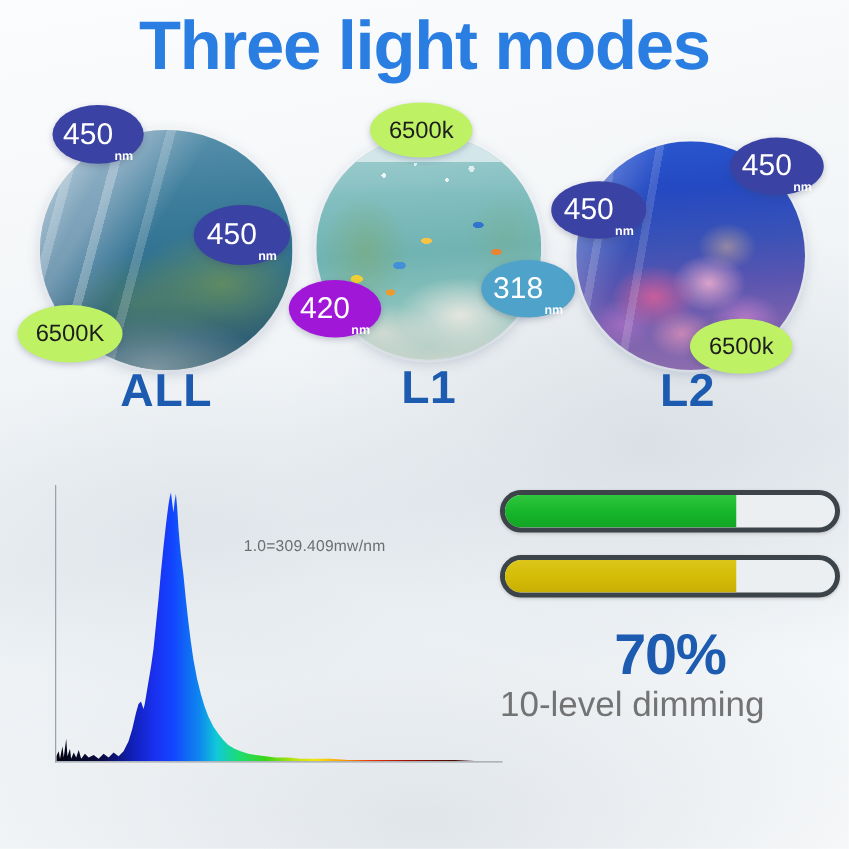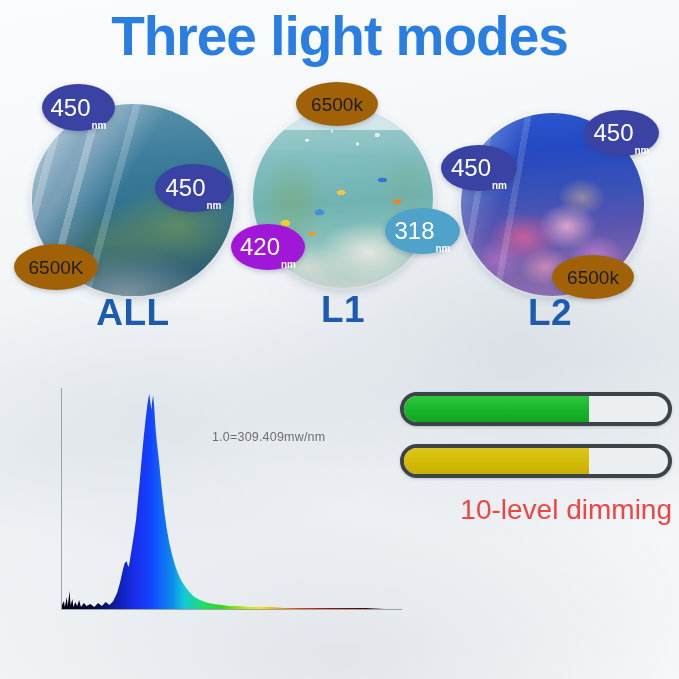--- a/index.html
+++ b/index.html
@@ -98,38 +98,38 @@
   .badge {
     position:absolute; display:flex; align-items:center; justify-content:center;
     border-radius:50%; white-space:nowrap; line-height:1;
     box-shadow:0 2px 5px rgba(60,70,100,.28);
   }
   .badge .v { font-size:24px; font-weight:500; }
   .badge .u { font-size:10px; font-weight:600; margin-left:1px; position:relative; top:18px; }
   .badge.blue  { background:#3a42a3; color:#fff; }
   .badge.purple{ background:#a017d8; color:#fff; }
   .badge.cyan  { background:#4fa3cb; color:#fff; }
-  .badge.white { background:#a16207; color:#1d1d1d; }
+  .badge.white { background:#bef264; color:#1d1d1d; }
   .badge.white .v { font-size:19px; font-weight:400; }
 
   .mode-label {
     position:absolute; text-align:center; width:200px;
     font-size:37px; font-weight:bold; color:#1d5bb0; letter-spacing:.5px;
   }
 
   
   .chart { position:absolute; left:8px; top:388px; width:400px; height:250px; }
   .ylabels { position:absolute; left:0; top:0; width:32px; height:222px; }
   .ylabels span {
     position:absolute; right:0; font-size:13px; color:#4a4a4a;
     transform:translateY(-50%); font-family:"Liberation Sans", sans-serif;
   }
   .plot {
     position:absolute; left:36px; top:0; right:6px; height:222px;
-    border-left:1.5px solid #9aa3a8; border-bottom:1.5px solid #9aa3a8;margin-left:17px;
+    border-left:1.5px solid #9aa3a8; border-bottom:1.5px solid #9aa3a8;
   }
   .spectrum { position:absolute; inset:0; overflow:hidden; }
   .xlabels { position:absolute; left:36px; right:6px; top:226px; height:20px; }
   .xlabels span {
     position:absolute; font-size:13px; color:#4a4a4a; transform:translateX(-50%);
   }
   .annotation {
     position:absolute; left:150px; top:42px; font-size:12.5px; color:#6b6f72;
     letter-spacing:.2px;
   }
@@ -141,21 +141,21 @@
     background:#eceff1; border:4px solid #3c4449; margin-bottom:18px;
     overflow:hidden; box-shadow:0 1px 3px rgba(0,0,0,.18);
   }
   .bar .fill { position:absolute; left:0; top:0; bottom:0; }
   .fill.green  { background:linear-gradient(180deg,#2fc63c 0%,#16b52a 55%,#12a524 100%); }
   .fill.yellow { background:linear-gradient(180deg,#dcc61a 0%,#d4bb06 55%,#c8ae04 100%); }
   .pct {
     text-align:center; font-size:46px; font-weight:bold; color:#1d5bb0;
     margin-top:6px; letter-spacing:-1px;
   }
-  .dimtext { text-align:right; font-size:28px; color:#ef4444; margin-top:-2px; }
+  .dimtext { text-align:left; font-size:28px; color:#737373; margin-top:-2px; }
 </style>
 </head>
 <body>
 
 <div class="stage">
 
   <div class="title">Three light modes</div>
 
   <div class="mode">
     <div class="disc" style="left:32px; top:104px; width:202px; height:192px;">
@@ -261,16 +261,17 @@
     </div>
   </div>
 
   <div class="dim">
     <div class="bar">
       <div class="fill green" style="width: 70%;"></div>
     </div>
     <div class="bar">
       <div class="fill yellow" style="width: 70%;"></div>
     </div>
+    <div class="pct">70%</div>
     <div class="dimtext">10-level dimming</div>
   </div>
 
 </div>
 
 </body></html>

